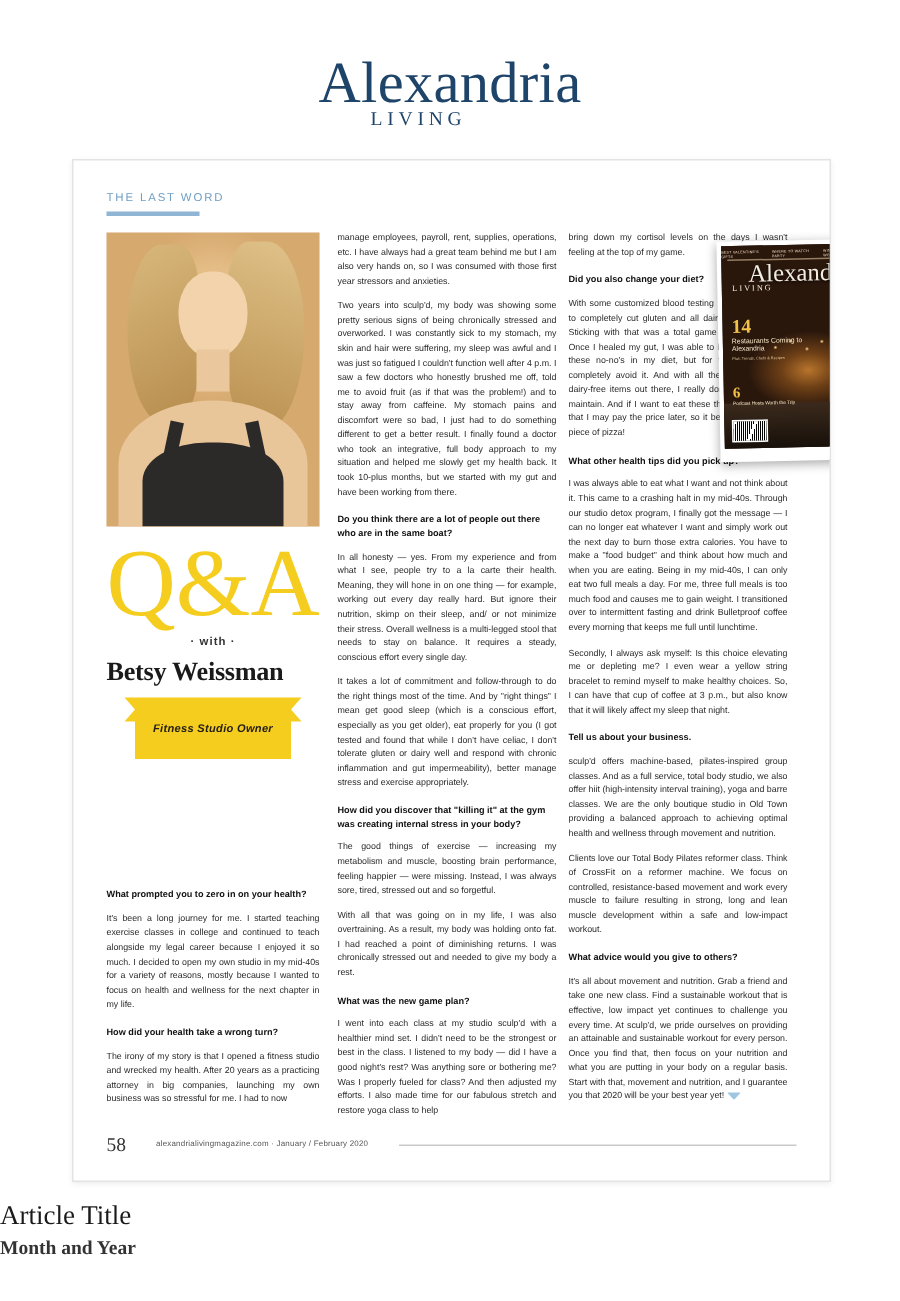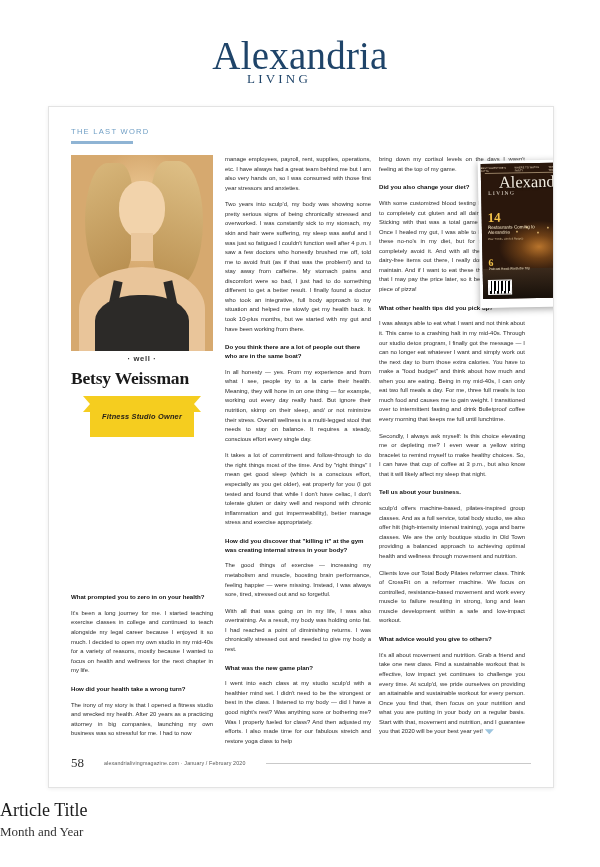--- a/index.html
+++ b/index.html
@@ -350,20 +350,21 @@
   .caption-title {
     font-family: "Liberation Serif", serif;
     font-size: 18px;
     color: #1a1a1a;
   }
   .caption-sub {
     font-family: "Liberation Serif", serif;
     font-size: 13px;
     color: #333333;
     margin-top: 3px;
+    font-weight: bold;
   }
 </style>
 </head>
 <body>
 
 <div id="page">
 
   <div class="masthead">
     <div class="masthead-title">Alexandria</div>
     <div class="masthead-sub">LIVING</div>
@@ -381,21 +382,22 @@
         <div class="hair-l"></div>
         <div class="hair-r"></div>
         <div class="face"></div>
         <div class="neck"></div>
         <div class="chest"></div>
         <div class="strap-l"></div>
         <div class="strap-r"></div>
         <div class="top"></div>
       </div>
 
-      <div class="with-line">· well ·</div>
+      <div class="qa-mark">Q&amp;A</div>
+      <div class="with-line">· with ·</div>
       <div class="person-name">Betsy Weissman</div>
       <div class="ribbon-wrap">
         <div class="ribbon">Fitness Studio Owner</div>
       </div>
     </div>
 
     <div class="col col-left-body">
         <p class="q">What prompted you to zero in on your health?</p>
         <p class="">It's been a long journey for me. I started teaching exercise classes in college and continued to teach alongside my legal career because I enjoyed it so much. I decided to open my own studio in my mid-40s for a variety of reasons, mostly because I wanted to focus on health and wellness for the next chapter in my life.</p>
         <p class="q spaced">How did your health take a wrong turn?</p>

